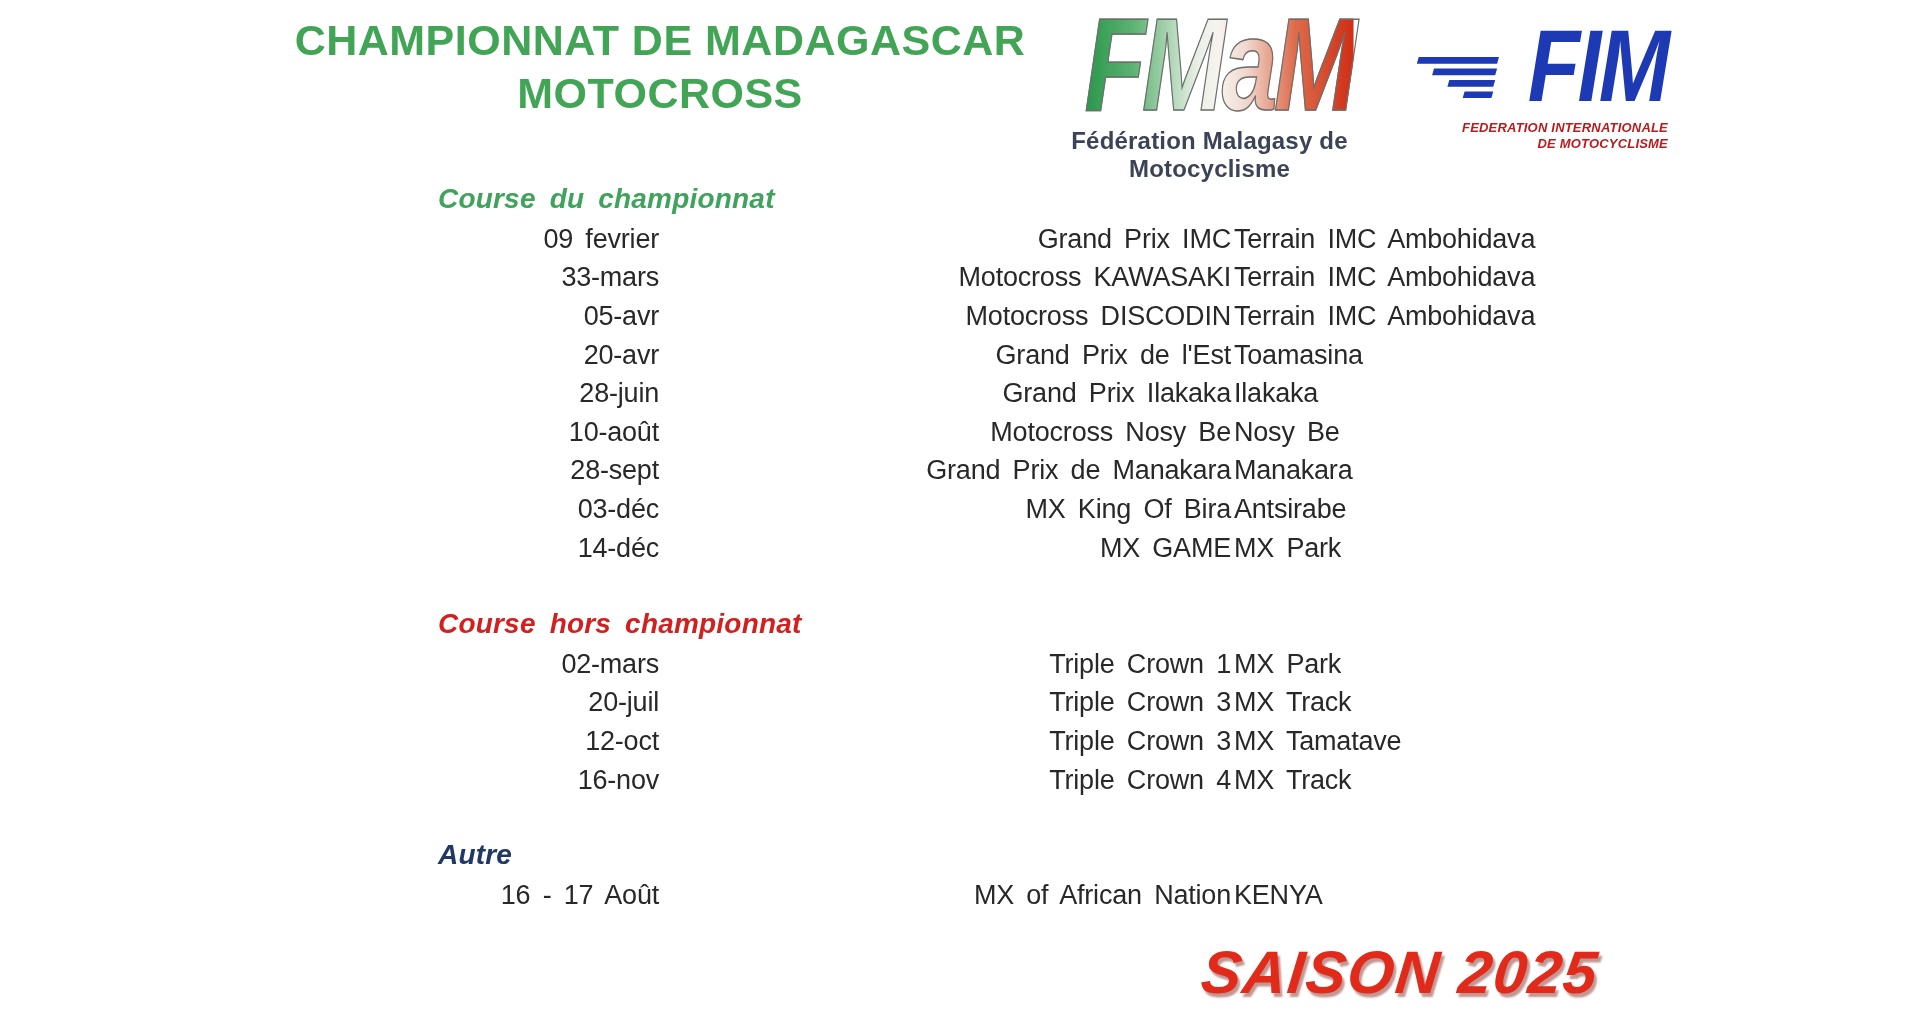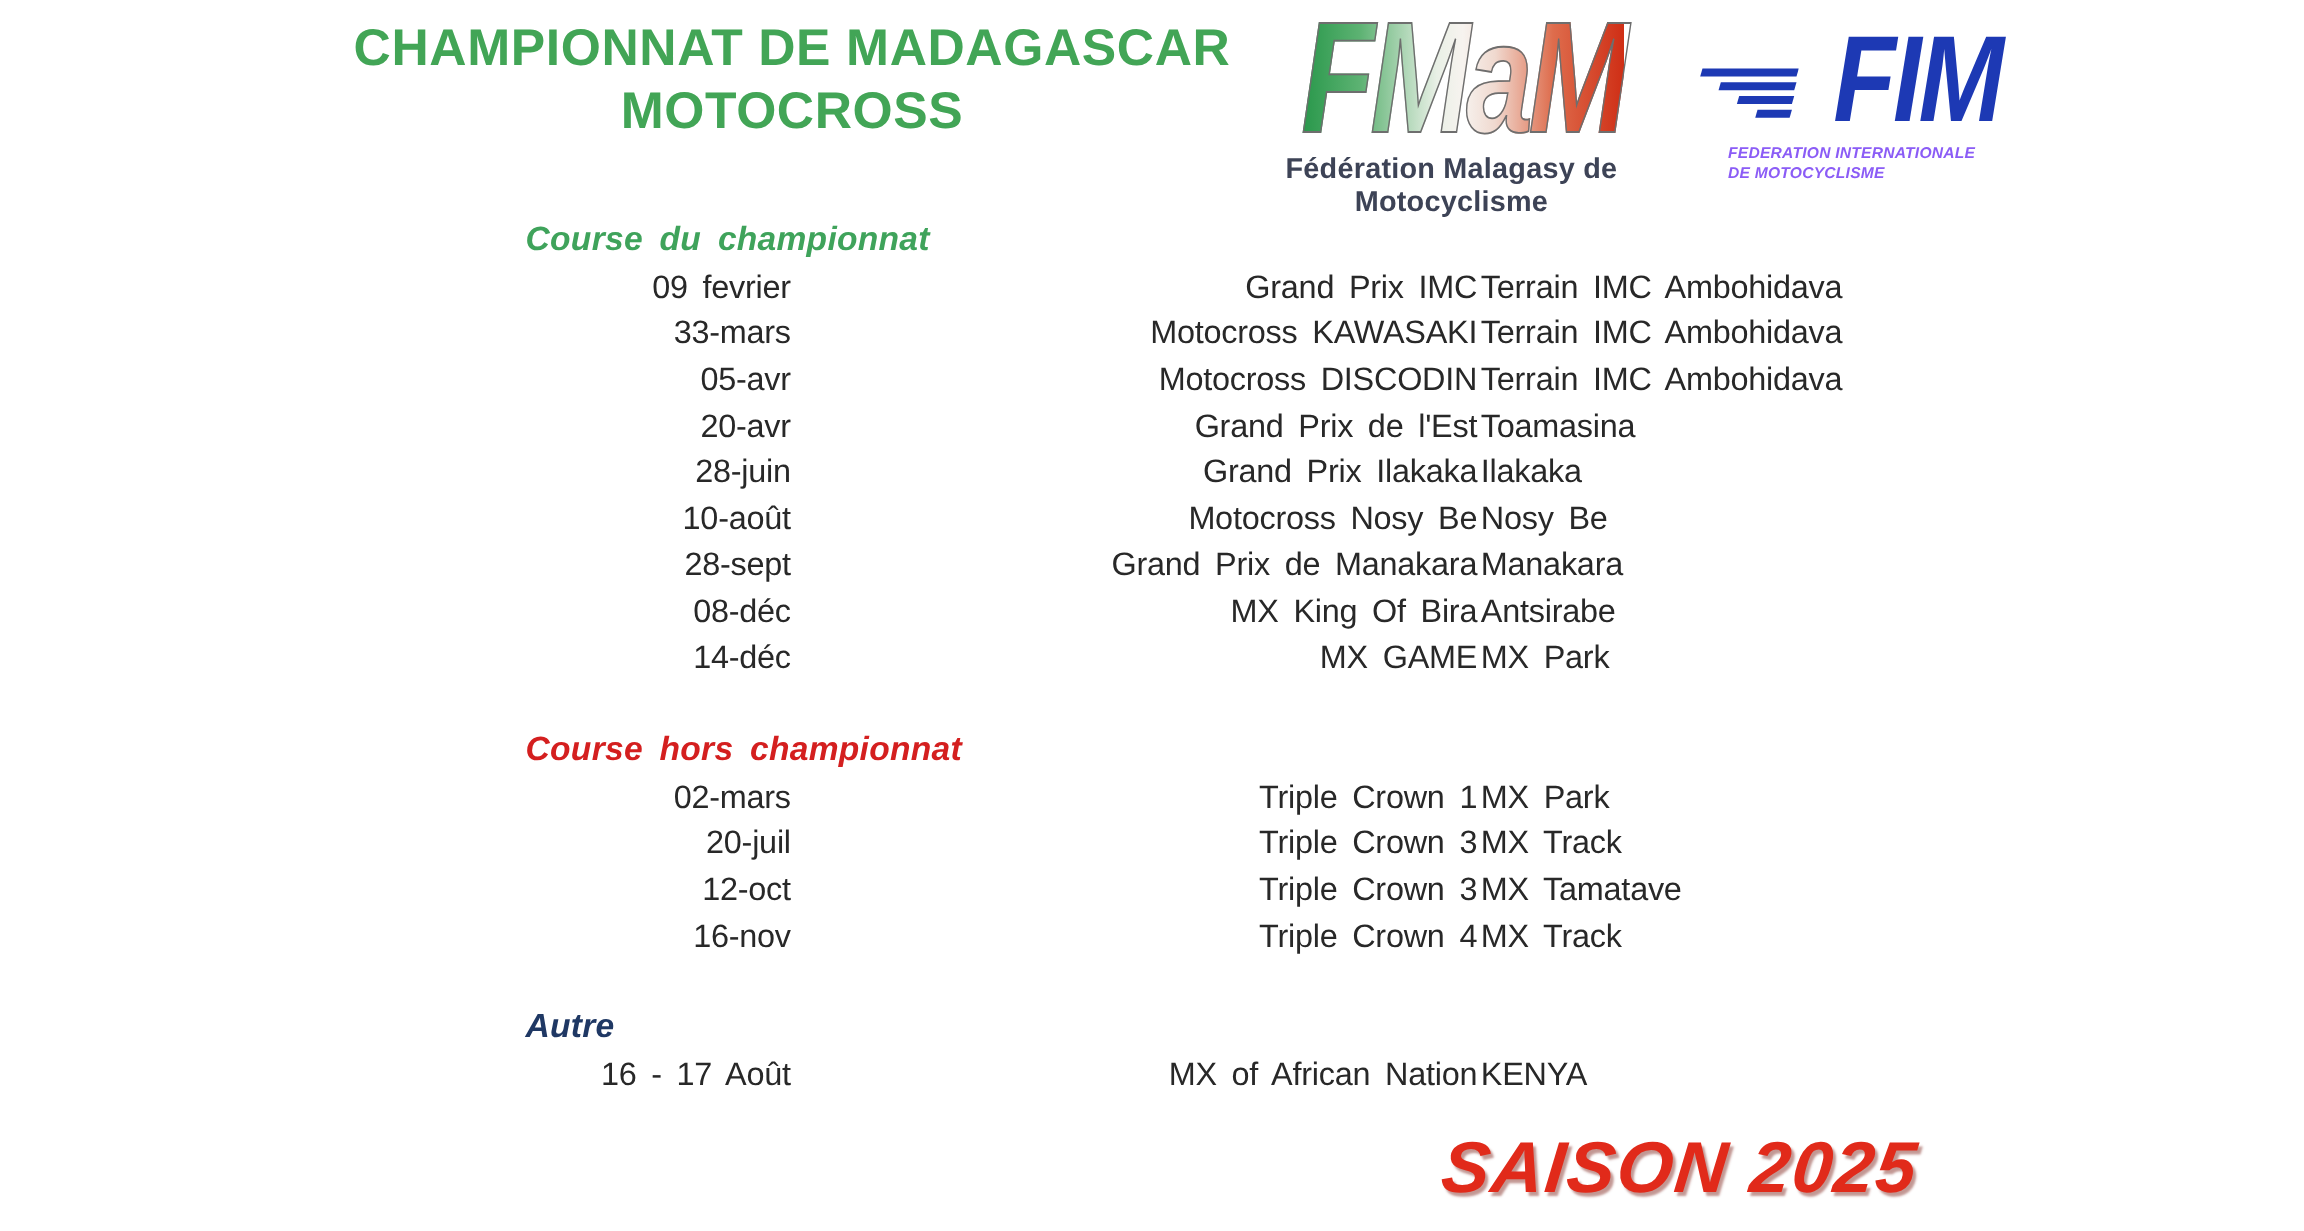--- a/index.html
+++ b/index.html
@@ -88,24 +88,25 @@
     font-weight: bold;
     font-size: 102px;
     line-height: 84px;
     letter-spacing: -3px;
     transform: scaleX(0.84);
     transform-origin: right bottom;
     color: #1d39b4;
   }
   .fim-sub {
     margin-top: 12px;
+    text-align: right;
     font-size: 13px;
     font-weight: bold;
     font-style: italic;
-    color: #8b5cf6;
+    color: #b91c1c;
     line-height: 16px;
     letter-spacing: 0.2px;
   }
 
   
   .section {
     position: absolute;
     left: 0;
     width: 1920px;
   }
@@ -221,21 +222,21 @@
         <div class="cell-date">10-août</div>
         <div class="cell-event">Motocross Nosy Be</div>
         <div class="cell-location">Nosy Be</div>
       </div>
       <div class="race-row">
         <div class="cell-date">28-sept</div>
         <div class="cell-event">Grand Prix de Manakara</div>
         <div class="cell-location">Manakara</div>
       </div>
       <div class="race-row">
-        <div class="cell-date">08-déc</div>
+        <div class="cell-date">03-déc</div>
         <div class="cell-event">MX King Of Bira</div>
         <div class="cell-location">Antsirabe</div>
       </div>
       <div class="race-row">
         <div class="cell-date">14-déc</div>
         <div class="cell-event">MX GAME</div>
         <div class="cell-location">MX Park</div>
       </div>
     </div>
   </div>

